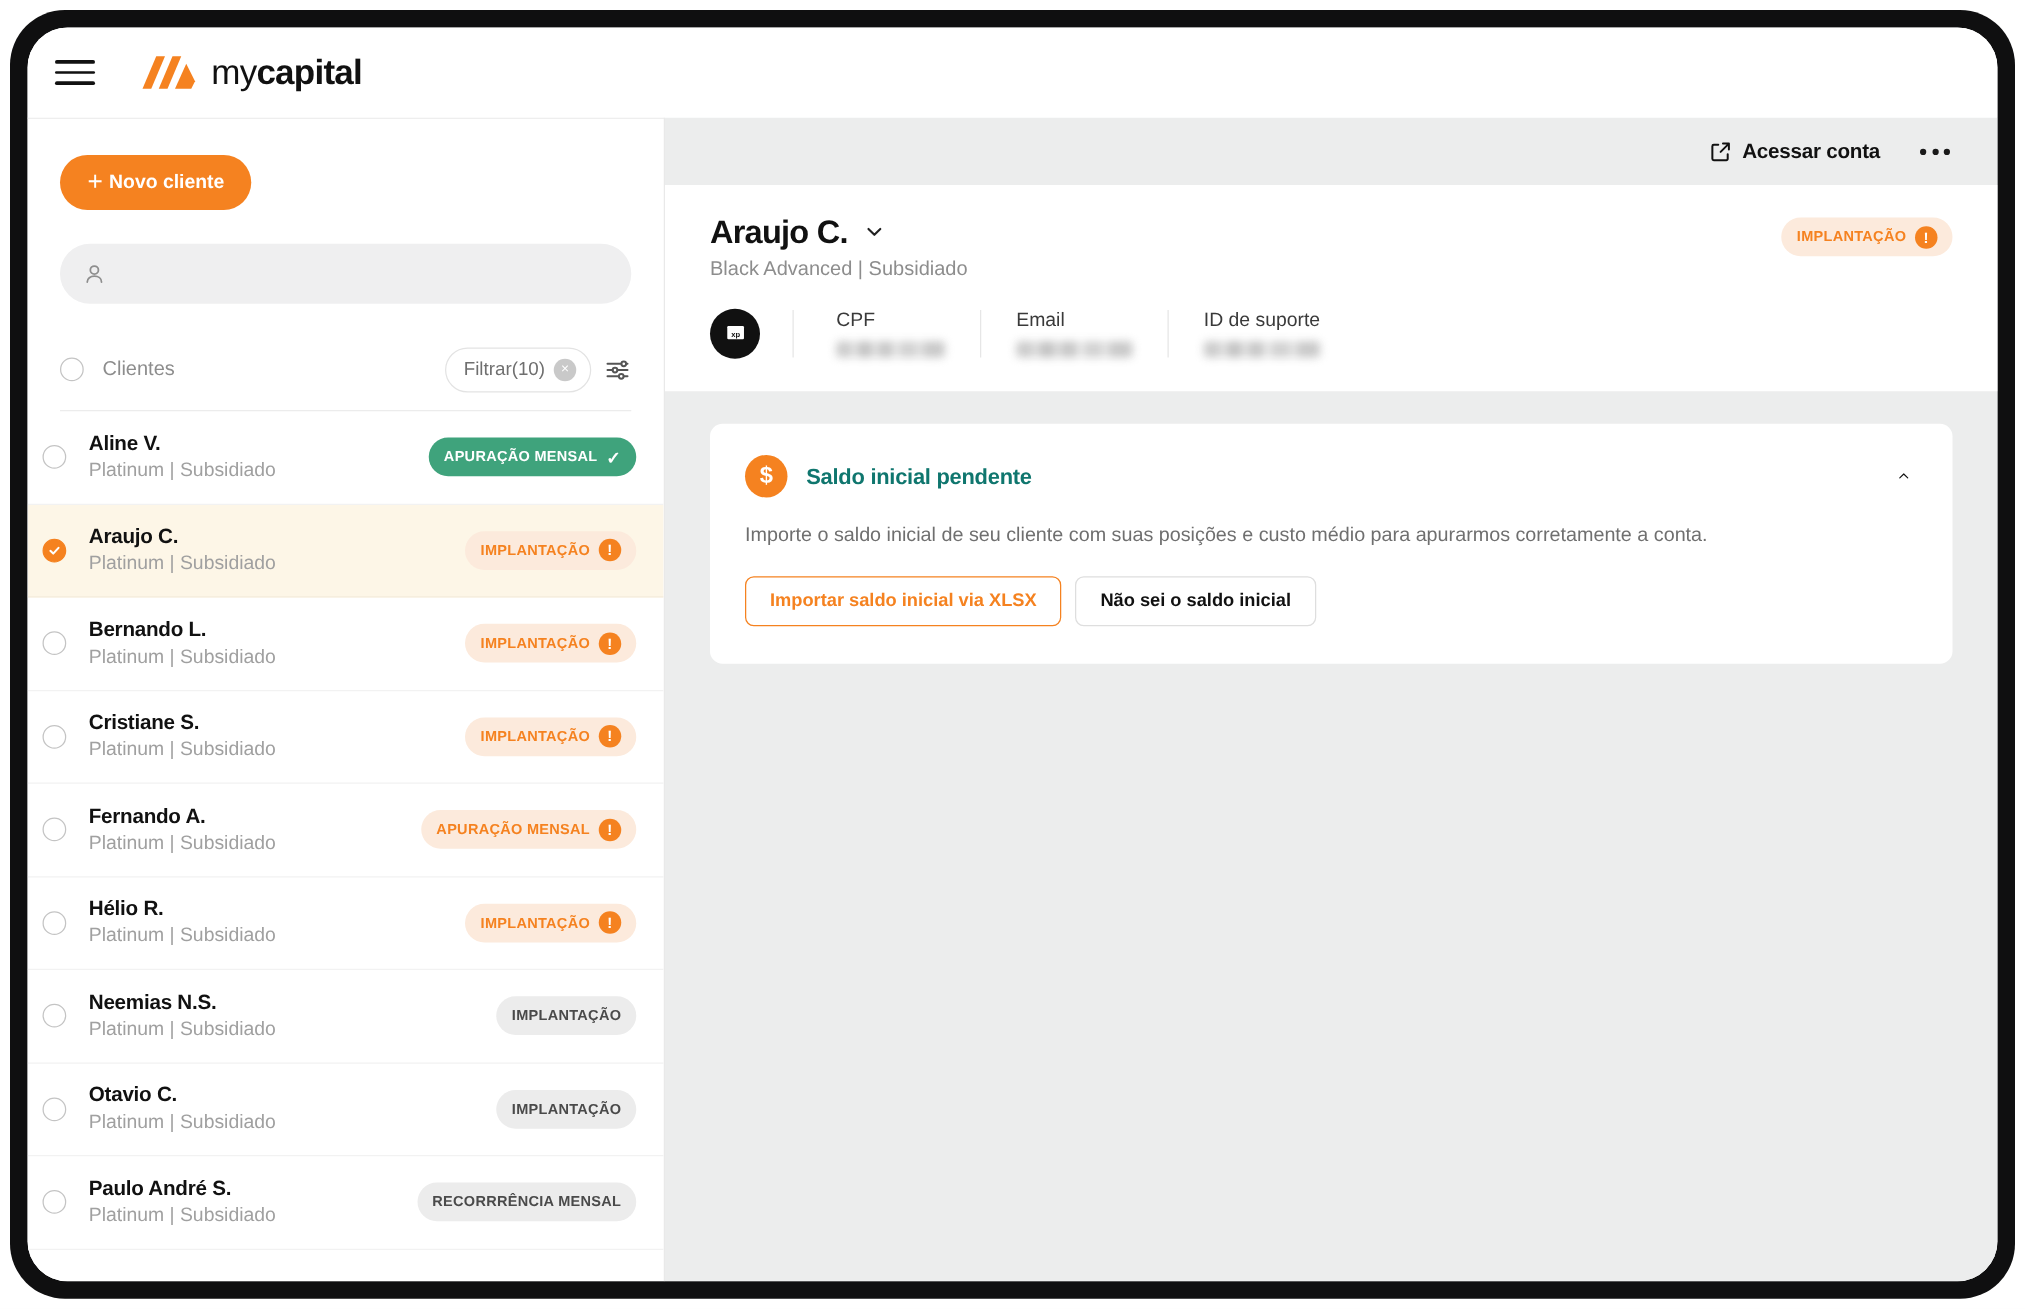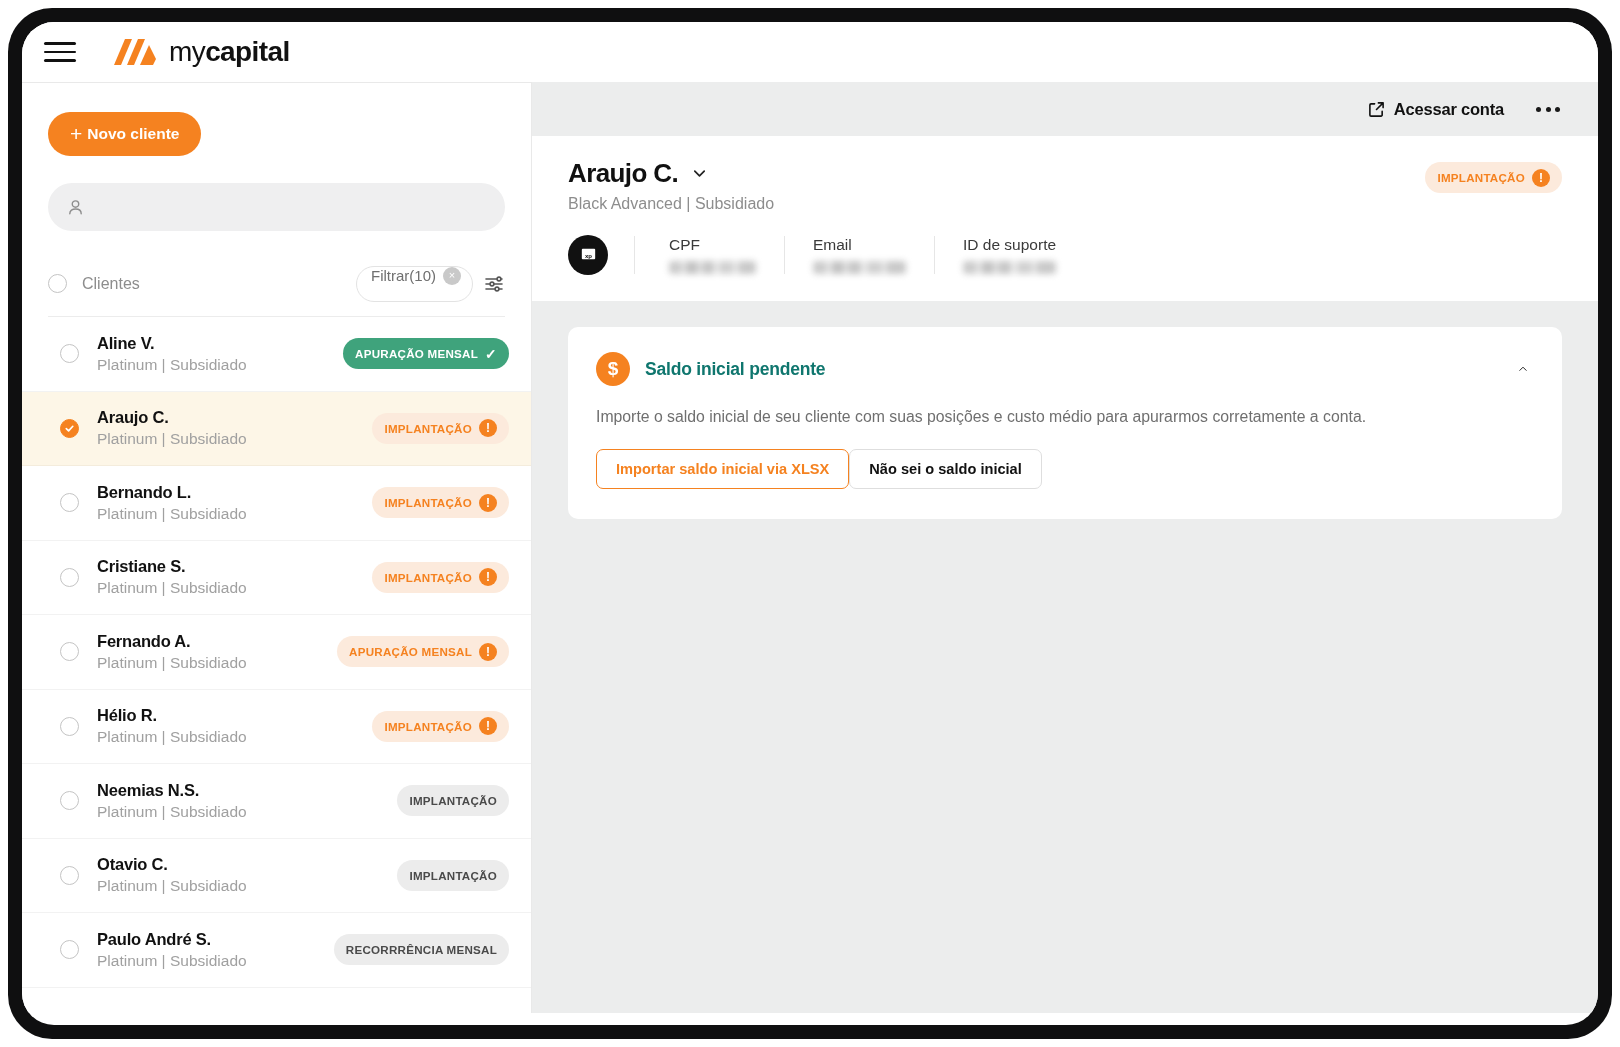--- a/index.html
+++ b/index.html
@@ -19,21 +19,21 @@
   #screen {
     width: 100%; height: 100%;
     background: #ffffff;
     border-radius: 32px;
     overflow: hidden;
     position: relative;
   }
 
   
   .topbar {
-    height: 60px; background: #fff;
+    height: 72px; background: #fff;
     display: flex; align-items: center;
     padding: 0 0 0 22px;
     position: relative; z-index: 5;
   }
   .hamburger { width: 32px; display: flex; flex-direction: column; gap: 6px; cursor: pointer; }
   .hamburger i { display: block; height: 2.6px; background: #111; border-radius: 2px; }
   .brand { display: flex; align-items: center; gap: 11px; margin-left: 36px; }
   .logo-mark { width: 46px; height: 30px; }
   .brand-text { font-size: 28px; letter-spacing: -0.6px; color: #111; }
   .brand-text b { font-weight: 700; }
@@ -80,36 +80,36 @@
   .radio {
     width: 19px; height: 19px; border-radius: 50%;
     border: 1.6px solid #c4c4c4; flex: none; cursor: pointer;
   }
   .radio.checked {
     background: #F58220; border-color: #F58220;
     display: flex; align-items: center; justify-content: center;
   }
   .filter-label { font-size: 16px; color: #8d8d8d; }
   .filter-chip {
-    display: flex; gap: 7px;
+    display: flex; align-items: center; gap: 7px;
     border: 1px solid #e3e3e3; border-radius: 20px;
     height: 36px; padding: 0 11px 0 14px; cursor: pointer; background:#fff;
   }
   .filter-chip .txt { font-size: 15px; color: #6f6f6f; }
   .chip-x {
     width: 18px; height: 18px; border-radius: 50%; background: #c9c9c9;
     color: #fff; font-size: 11px; display: flex; align-items: center;
     justify-content: center; cursor: pointer; line-height: 1;
   }
 
   
   .list { flex: 1; overflow: hidden; }
   .client {
     display: flex; align-items: center; gap: 18px;
-    padding: 0 22px 0 38px; height: 74.5px; cursor: pointer;
+    padding: 0 22px 0 12px; height: 74.5px; cursor: pointer;
     border-bottom: 1px solid #f2f2f2;
   }
   .client.selected { background: #FDF6E7; border-bottom-color: #f4ecdc; }
   .client-info { flex: 1; min-width: 0; }
   .client-name { font-size: 16.5px; font-weight: 700; color: #111; letter-spacing: -0.2px; }
   .client-sub { font-size: 15.5px; color: #a0a0a0; margin-top: 3px; }
 
   .badge {
     display: inline-flex; align-items: center; gap: 7px;
     border-radius: 16px; height: 31px; padding: 0 12px;
@@ -164,21 +164,21 @@
   .card-head { display: flex; align-items: center; justify-content: space-between; }
   .card-head-left { display: flex; align-items: center; gap: 15px; }
   .dollar-ico {
     width: 34px; height: 34px; border-radius: 50%; background: #F58220;
     color: #fff; font-size: 19px; font-weight: 700; display: flex;
     align-items: center; justify-content: center; flex: none;
   }
   .card-title { font-size: 17.5px; font-weight: 700; color: #0f766e; letter-spacing: -0.2px; }
   .chev-up { cursor: pointer; padding: 6px; }
   .card-desc { font-size: 15.8px; color: #6f6f6f; margin: 22px 0 0 0; }
-  .card-actions { display: flex; margin-top: 23px; }
+  .card-actions { display: flex; gap: 11px; margin-top: 23px; }
   .btn-outline {
     height: 40px; padding: 0 19px; border-radius: 7px; background: #fff;
     font-size: 14.6px; font-weight: 600; cursor: pointer; font-family: inherit;
     display: flex; align-items: center;
   }
   .btn-orange { border: 1.6px solid #F58220; color: #F58220; }
   .btn-gray { border: 1.4px solid #dedede; color: #111; }
 </style>
 </head>
 <body>

